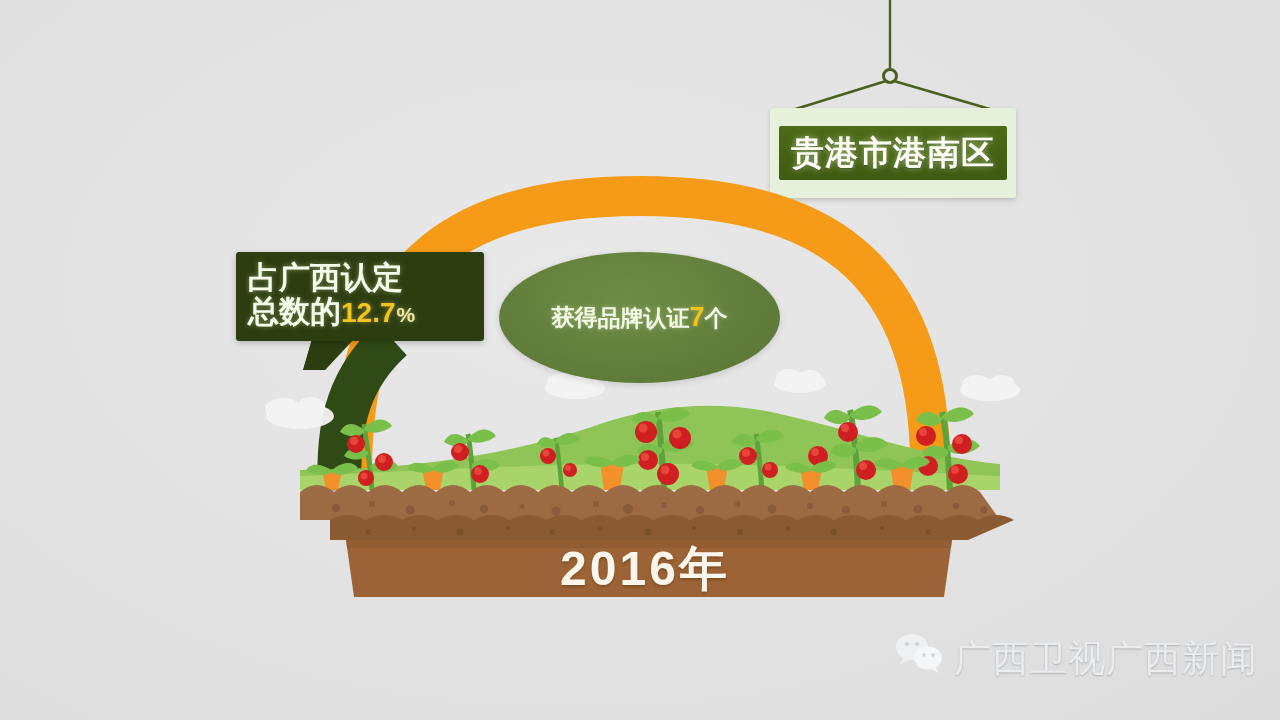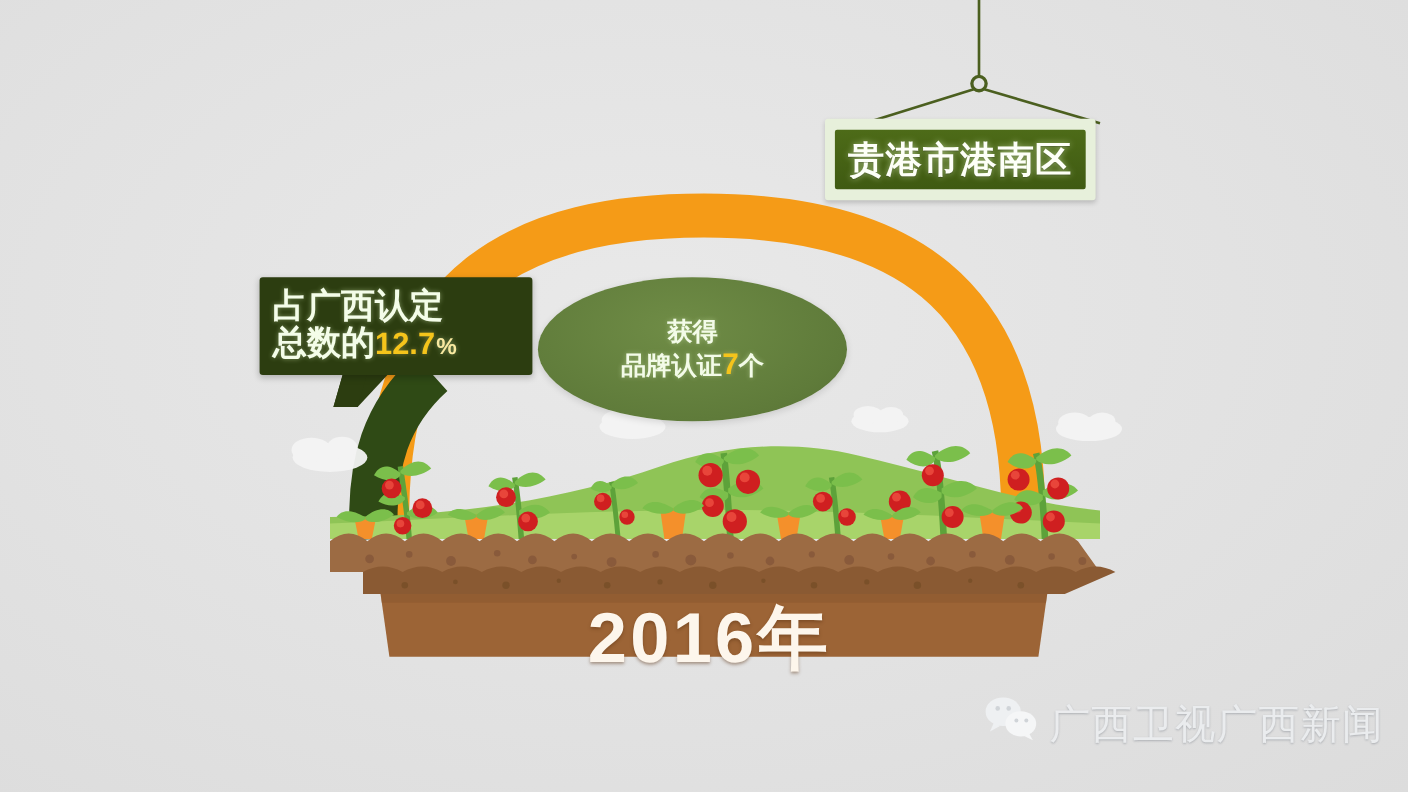--- a/index.html
+++ b/index.html
@@ -11,22 +11,22 @@
   #stage {
     position: relative;
     width: 1280px; height: 720px;
     background: radial-gradient(ellipse at 45% 40%, #e9e9e9 0%, #e2e2e2 55%, #dcdcdc 100%);
     overflow: hidden;
   }
 
   
   #hanger { position: absolute; left: 0; top: 0; width: 1280px; height: 200px; }
   #sign-frame {
-    position: absolute; left: 750px; top: 108px;
-    width: 246px; height: 74px;
+    position: absolute; left: 770px; top: 108px;
+    width: 246px; height: 90px;
     background: #e7f0db;
     border-radius: 3px;
     box-shadow: 0 2px 5px rgba(0,0,0,0.18);
     display: flex; align-items: center; justify-content: center;
   }
   #sign-panel {
     width: 228px; height: 54px;
     background: linear-gradient(180deg, #4d6b18 0%, #3f5a12 100%);
     border-radius: 2px;
     display: flex; align-items: center; justify-content: center;
@@ -84,26 +84,26 @@
     border-left: 22px solid #2c3d10;
     border-right: 22px solid transparent;
     border-top: 34px solid #2c3d10;
     border-bottom: 0 solid transparent;
     transform: skewX(-16deg);
     z-index: 39;
   }
 
   
   #oval {
-    position: absolute; left: 489px; top: 252px;
+    position: absolute; left: 499px; top: 252px;
     width: 281px; height: 131px;
     background: radial-gradient(ellipse at 45% 35%, #6f8c46 0%, #5f7b3a 70%, #566f34 100%);
     border-radius: 50% / 50%;
     z-index: 36;
-    display: flex; flex-direction: column;
+    display: flex; flex-direction: row;
     align-items: center; justify-content: center;
     box-shadow: 0 2px 7px rgba(0,0,0,0.13);
   }
   #oval .ol {
     color: #f3fbe8;
     font-size: 23px;
     font-weight: bold;
     line-height: 1.20;
     white-space: nowrap;
     text-shadow: 0 0 5px rgba(235,255,200,0.40);
@@ -121,21 +121,21 @@
     position: absolute; left: 0; top: 537px;
     width: 1280px;
     text-align: center;
     z-index: 30;
     pointer-events: none;
   }
   #year span {
     display: inline-block;
     margin-left: 10px;
     color: #fdf6ec;
-    font-size: 64px;
+    font-size: 48px;
     font-weight: bold;
     letter-spacing: 3px;
     text-shadow: 0 2px 3px rgba(90,50,20,0.45);
     text-align: right;
   }
 
   
   #watermark {
     position: absolute; right: 22px; bottom: 36px;
     display: flex; align-items: center;

